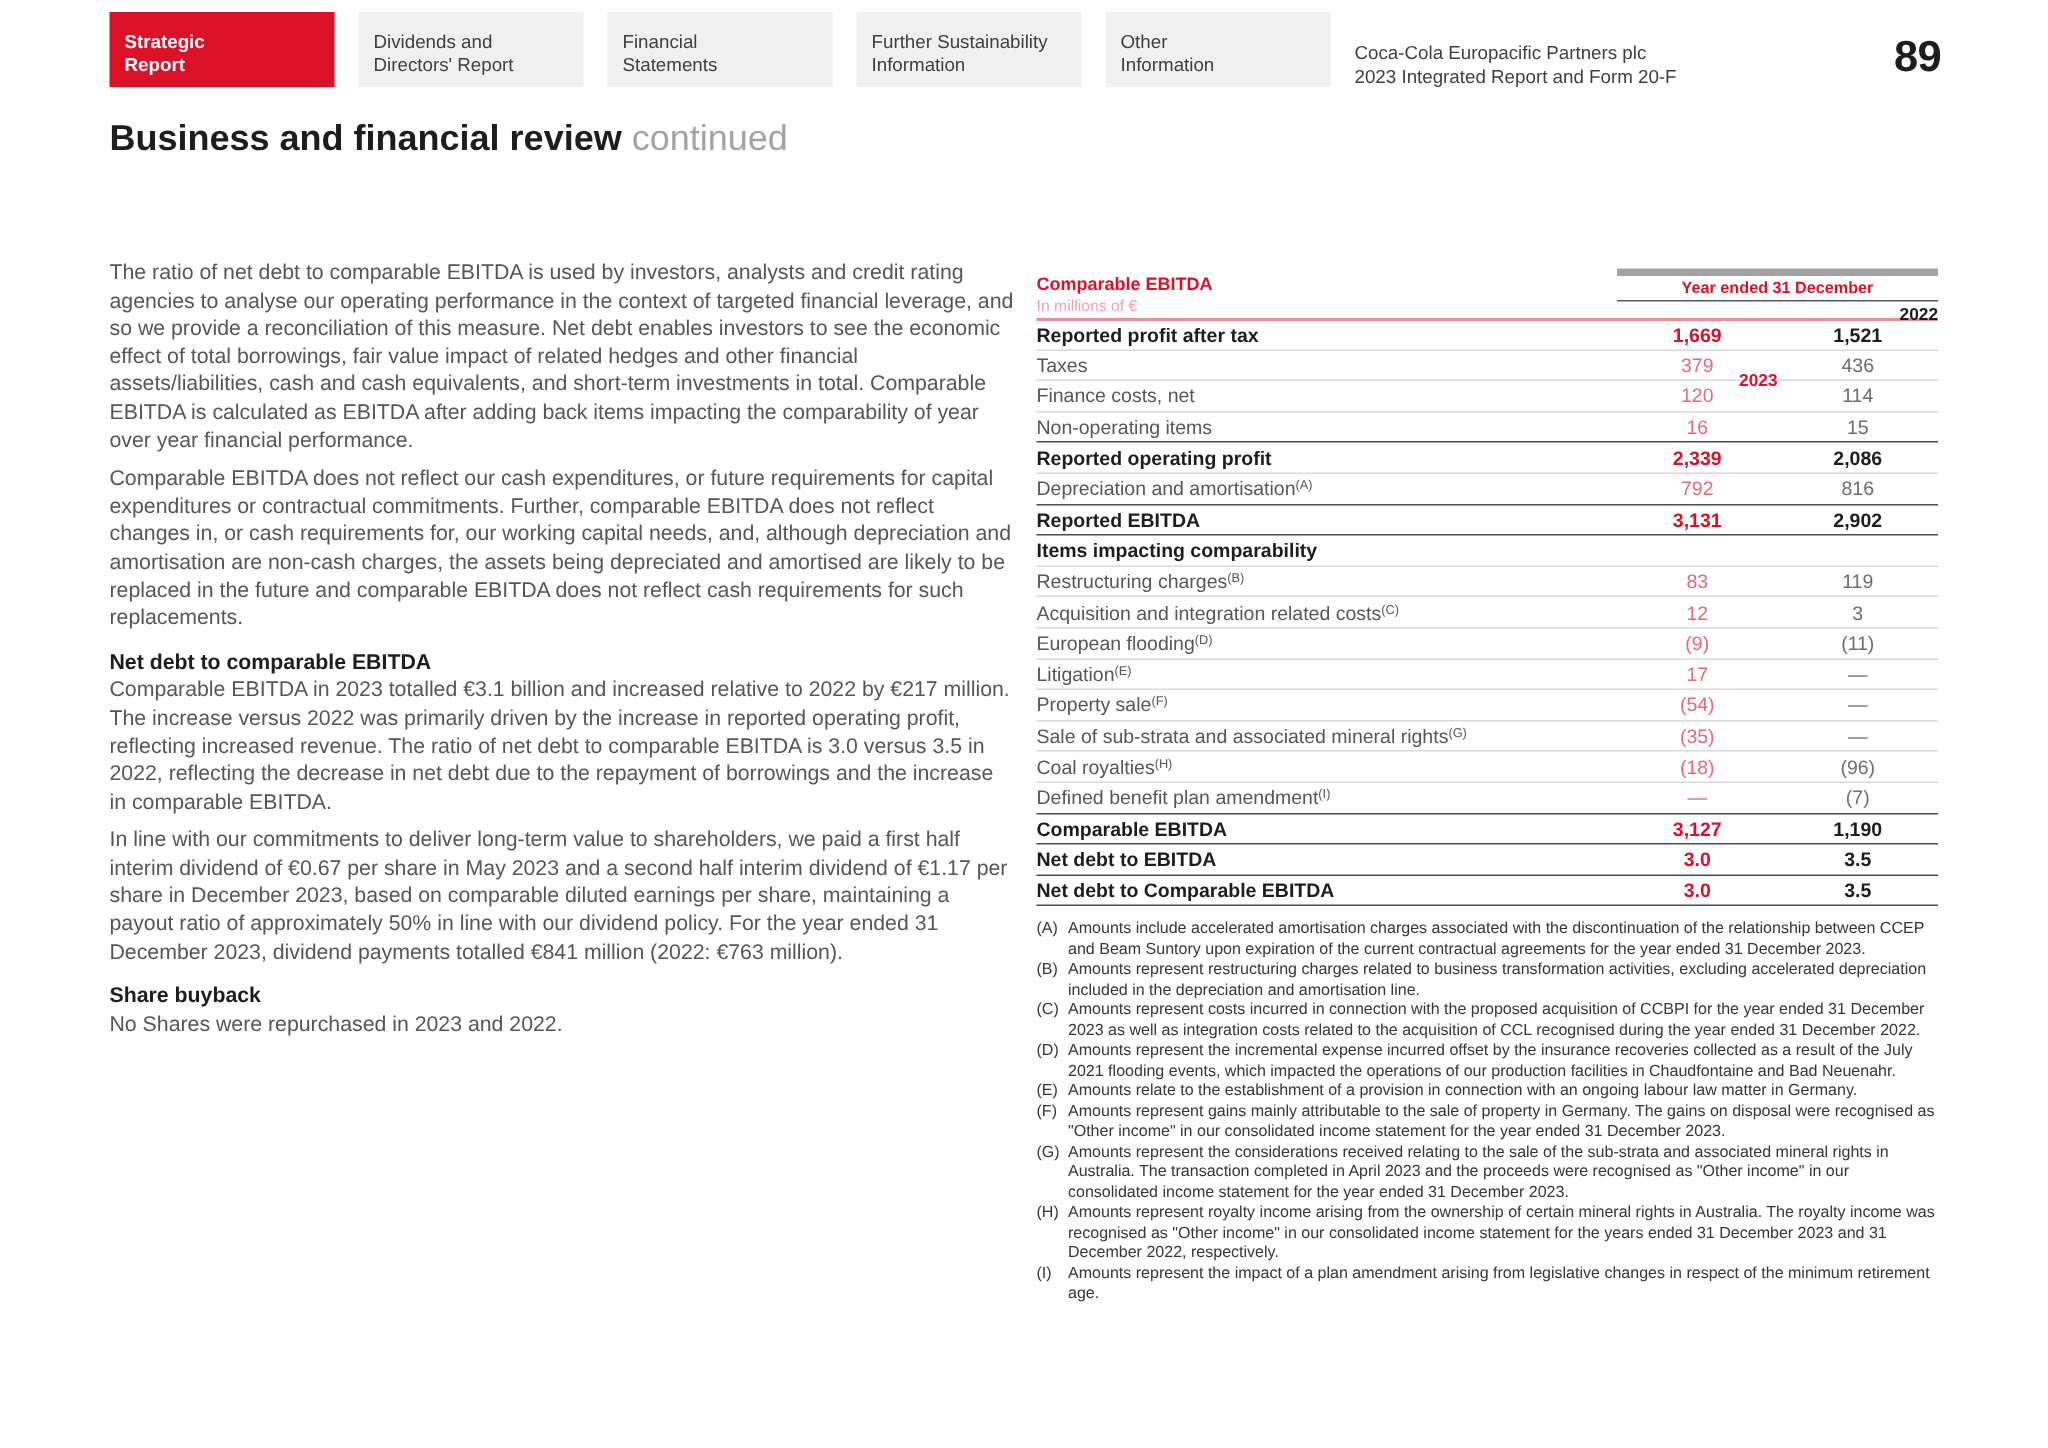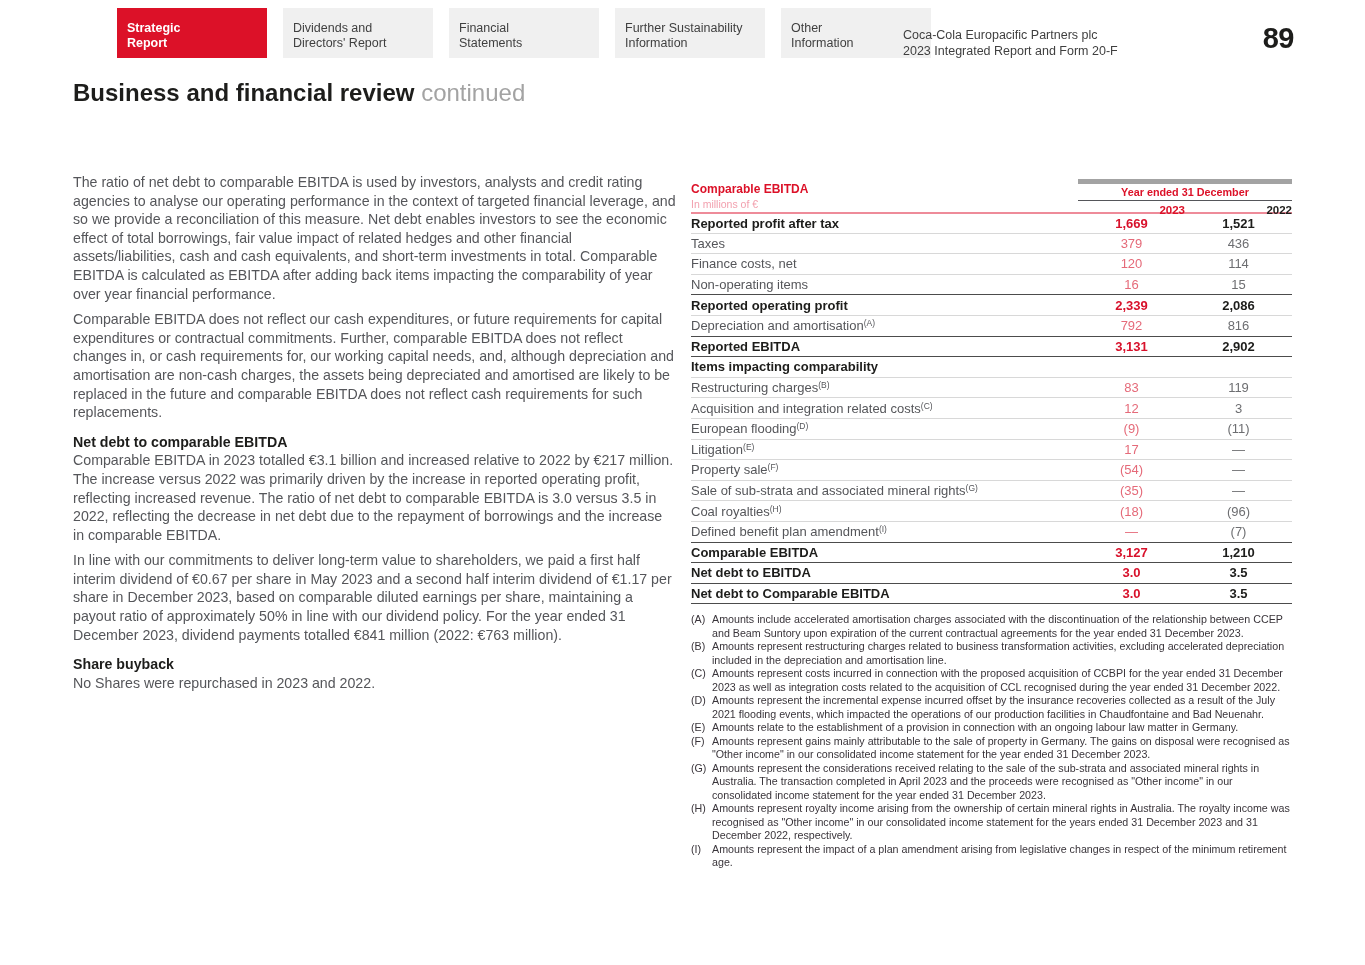--- a/index.html
+++ b/index.html
@@ -12,21 +12,21 @@
 
   
   .nav-tabs { position:absolute; left:73px; top:8px; display:flex; gap:16px; }
   .tab {
     width:150px; height:50px; background:#f0f0f0; color:#3f3f3f;
     font-size:12.5px; line-height:15px;
     padding:0 8px 7px 10px;
     display:flex; flex-direction:column; justify-content:flex-end;
     cursor:pointer;
   }
-  .tab.active { background:#dc1128; color:#ffffff; font-weight:bold;margin-left:44px; }
+  .tab.active { background:#dc1128; color:#ffffff; font-weight:bold; }
 
   
   .brand { position:absolute; left:903px; top:27px; font-size:12.5px; line-height:16px; color:#3f3f3f; }
   .page-number { position:absolute; top:22px; right:71px; font-size:29px; font-weight:bold; color:#1d1d1b; letter-spacing:-0.5px; }
 
   
   .page-title { position:absolute; left:73px; top:63px; font-size:24px; font-weight:bold; color:#1d1d1b; }
   .page-title .continued { font-weight:normal; color:#a3a3a3; }
 
   
@@ -40,21 +40,21 @@
   .thead-left { position:absolute; left:0; bottom:2px; }
   .thead-title { font-size:12px; font-weight:bold; color:#dc1128; line-height:13px; }
   .thead-sub   { font-size:10.5px; color:#f2a0ae; line-height:12px; margin-top:2px; }
   .col-group { position:absolute; right:0; top:0; width:214px; }
   .col-group-caption {
     border-top:5px solid #a3a3a3; border-bottom:1px solid #55565a;
     color:#dc1128; font-weight:bold; font-size:10.8px; text-align:center; padding:2px 0 2px 0;
   }
   .year-row { display:flex; padding-top:3px; }
   .year { flex:1; text-align:right; font-size:11.5px; font-weight:bold; }
-  .year.y2023 { color:#dc1128; }
+  .year.y2023 { color:#dc1128;margin-top:44px; }
   .year.y2022 { color:#1d1d1b; }
 
   .trows { border-bottom:1px solid #4c4c4c; }
   .trow { display:flex; align-items:center; height:20.6px; font-size:13px; color:#55565a; }
   .trow .lbl { flex:1; white-space:nowrap; }
   .trow .val { width:107px; text-align:center; }
   .trow .v23 { color:#e56a79; }
   .trow .v22 { color:#6d6e71; }
   .trow.bold { font-weight:bold; color:#1d1d1b; }
   .trow.bold .v23 { color:#d8112b; }
@@ -206,21 +206,21 @@
         <div class="val v22">(96)</div>
       </div>
       <div class="trow b-gray">
         <div class="lbl">Defined benefit plan amendment<span class="sup">(I)</span></div>
         <div class="val v23">—</div>
         <div class="val v22">(7)</div>
       </div>
       <div class="trow b-dark bold">
         <div class="lbl">Comparable EBITDA</div>
         <div class="val v23">3,127</div>
-        <div class="val v22">1,210</div>
+        <div class="val v22">1,190</div>
       </div>
       <div class="trow b-dark bold">
         <div class="lbl">Net debt to EBITDA</div>
         <div class="val v23">3.0</div>
         <div class="val v22">3.5</div>
       </div>
       <div class="trow b-dark bold">
         <div class="lbl">Net debt to Comparable EBITDA</div>
         <div class="val v23">3.0</div>
         <div class="val v22">3.5</div>

